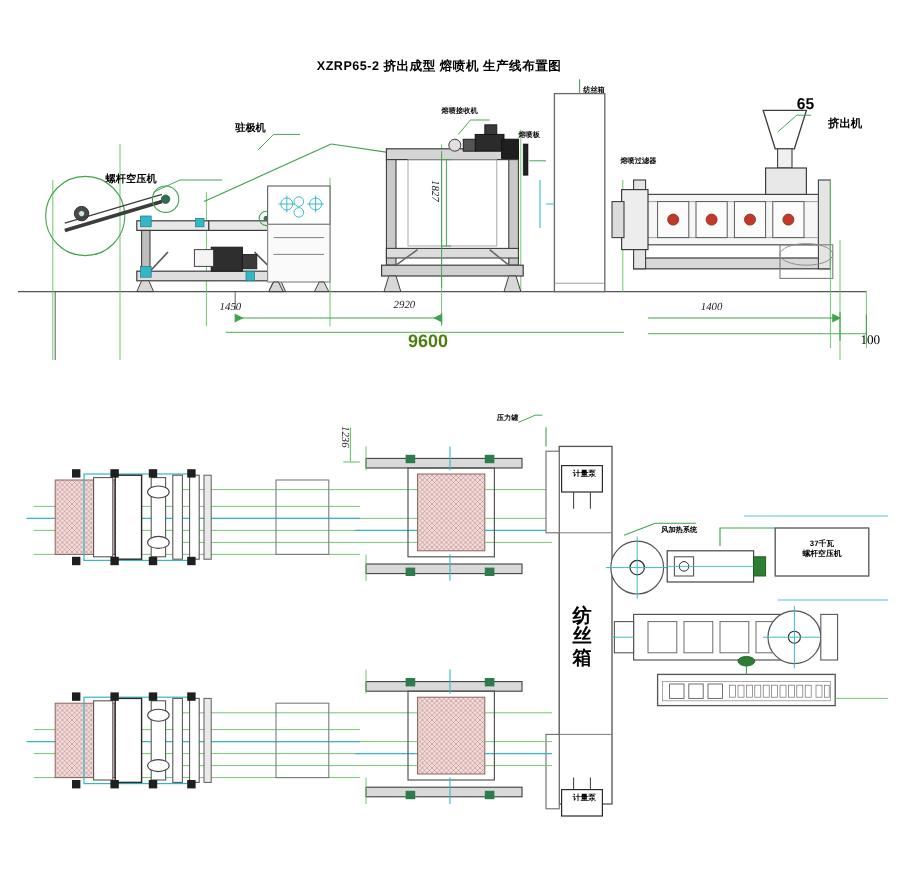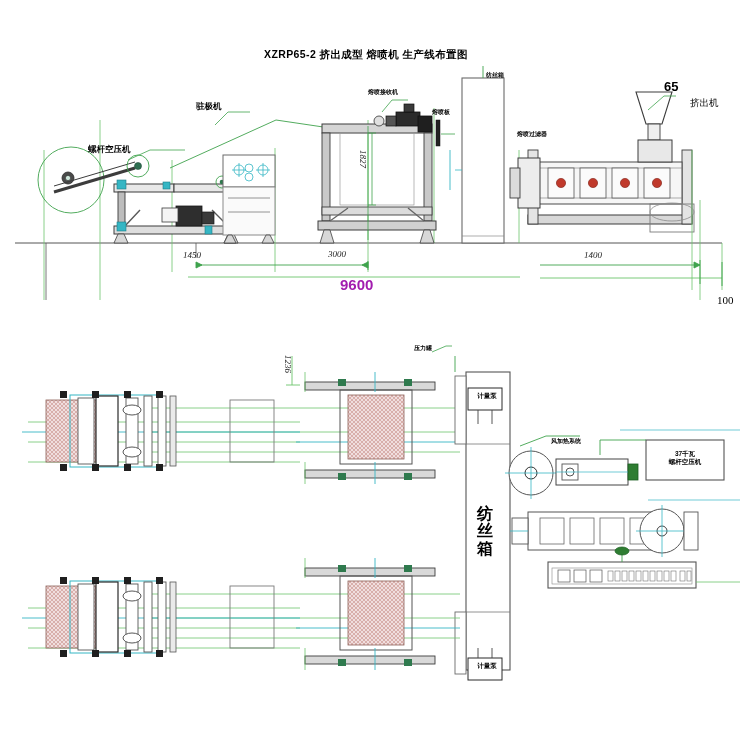--- a/index.html
+++ b/index.html
@@ -3,24 +3,24 @@
 <meta charset="utf-8">
 <style>
   html,body{margin:0;padding:0;background:#ffffff;}
   body{width:750px;height:738px;font-family:"Liberation Sans","DejaVu Sans",sans-serif;overflow:hidden;}
   #stage{position:relative;width:602px;height:738px;background:#fff;}
   svg{display:block;}
   .lbl{position:absolute;color:#000;white-space:nowrap;}
   .title-cn{font-size:10.5px;font-weight:700;letter-spacing:.4px;}
   .cn-sm{font-size:8.5px;font-weight:700;text-align:right;}
   .cn-xs{font-size:6px;font-weight:700;}
-  .cn-mid{font-size:9.5px;font-weight:400;}
+  .cn-mid{font-size:9.5px;font-weight:700;}
   .dim{font-size:9px;font-family:"Liberation Serif","DejaVu Serif",serif;color:#222;font-style:italic;text-align:right;}
-  .dim-b{font-size:15px;font-weight:700;color:#a21caf;font-family:"Liberation Sans",sans-serif;}
-  .dim-p{font-size:11px;color:#000;font-family:"Liberation Serif",serif;margin-top:16px;}
+  .dim-b{font-size:15px;font-weight:700;color:#4d7c0f;font-family:"Liberation Sans",sans-serif;}
+  .dim-p{font-size:11px;color:#000;font-family:"Liberation Serif",serif;}
   .num-big{font-size:13px;font-weight:700;color:#000;}
   .vert{writing-mode:vertical-rl;text-orientation:mixed;}
   .box-cn{font-size:6.5px;font-weight:700;line-height:1.25;text-align:center;}
   .spin-big{font-size:16px;font-weight:700;line-height:1.08;text-align:center;}
 </style>
 </head>
 <body>
 
 <div id="stage">
 
@@ -464,21 +464,21 @@
   <div class="lbl cn-xs" style="left:517px;top:130px;">熔喷过滤器</div>
 
   <div class="lbl num-big" style="left:664px;top:79px;">65</div>
 
   <div class="lbl cn-mid" style="left:690px;top:97px;">挤出机</div>
 
   <div class="lbl dim vert" style="left:358px;top:150px;">1827</div>
 
   <div class="lbl dim" style="left:183px;top:250px;">1450</div>
 
-  <div class="lbl dim" style="left:328px;top:249px;">3000</div>
+  <div class="lbl dim" style="left:328px;top:249px;">2920</div>
 
   <div class="lbl dim" style="left:584px;top:250px;">1400</div>
 
   <div class="lbl dim-b" style="left:340px;top:276px;">9600</div>
 
   <div class="lbl dim-p" style="left:717px;top:278px;">100</div>
 
   <div class="lbl dim vert" style="left:283px;top:355px;">1236</div>
 
   <div class="lbl cn-xs" style="left:414px;top:344px;">压力罐</div>

